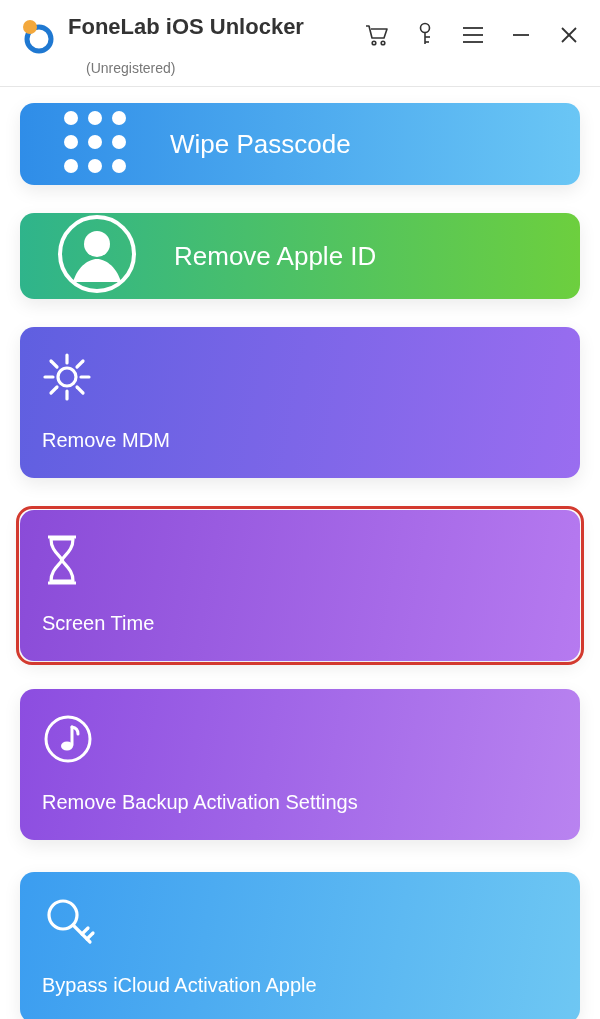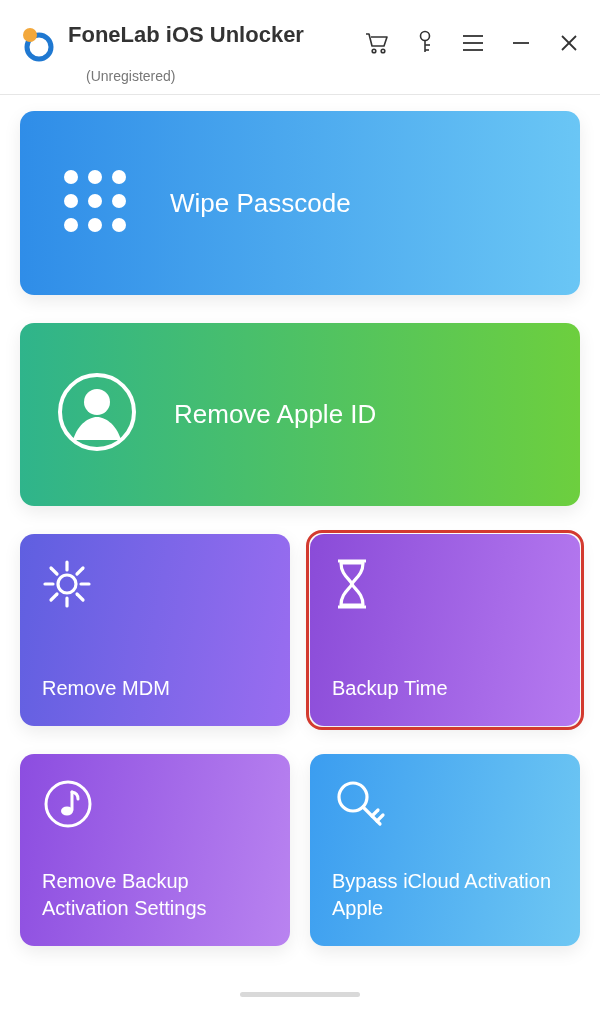--- a/index.html
+++ b/index.html
@@ -1,33 +1,33 @@
 <!DOCTYPE html>
 <html><head>
 <meta charset="utf-8">
 <style>
   * { box-sizing: border-box; margin: 0; padding: 0; }
   html, body { width: 600px; height: 1019px; font-family: -apple-system, "Segoe UI", Arial, sans-serif; background: #fff; color: #333; overflow: hidden; }
   .app { width: 600px; height: 1019px; display: flex; flex-direction: column; }
   
-  .header { display: flex; align-items: flex-start; justify-content: space-between; padding: 22px 18px 10px 16px; border-bottom: 1px solid #e6e6e6; }
+  .header { display: flex; align-items: flex-start; justify-content: space-between; padding: 14px 18px 10px 16px; border-bottom: 1px solid #e6e6e6; }
   .brand { display: flex; align-items: flex-start; gap: 12px; }
   .logo-wrap { width: 40px; height: 40px; display: flex; align-items: center; justify-content: center; margin-top: 2px; }
   .title-block { display: flex; flex-direction: column; }
   .app-title { font-size: 22px; font-weight: 700; color: #333; line-height: 1.2; }
   .app-sub { font-size: 14px; color: #777; margin-top: 20px; margin-left: 18px; }
   .header-controls { display: flex; gap: 22px; align-items: center; padding-top: 8px; }
   .hbtn { width: 26px; height: 26px; display: flex; align-items: center; justify-content: center; cursor: pointer; color: #333; }
   .hbtn svg { stroke: #333; }
   
   .main { flex: 1; padding: 16px 20px 12px 20px; display: flex; flex-direction: column; gap: 28px; overflow: hidden; }
   .card { border-radius: 14px; color: #fff; position: relative; box-shadow: 0 6px 18px rgba(0,0,0,0.08); cursor: pointer; }
   .big-card { height: 186px; display: flex; align-items: center; padding: 0 26px 0 36px; gap: 36px; }
   .big-card .clabel { font-size: 26px; font-weight: 500; }
-  .row { display: flex; gap: 20px; }
+  .row { display: flex; gap: 32px; flex-direction: column; }
   .small-card { flex: 1; height: 192px; display: flex; flex-direction: column; align-items: flex-start; padding: 22px 20px 24px 22px; gap: 22px; position: relative; }
   .small-card .cicon { height: 56px; display: flex; align-items: center; }
   .small-card .clabel { font-size: 20px; font-weight: 500; line-height: 1.35; margin-top: auto; }
   .highlight { position: absolute; inset: -4px; border: 3px solid #d33a2f; border-radius: 16px; pointer-events: none; }
   
   .g-blue   { background: linear-gradient(90deg, #2f8de8 0%, #6ac6f5 100%); }
   .g-green  { background: linear-gradient(90deg, #2fb48b 0%, #6dcf3e 100%); text-align: center; }
   .g-indigo { background: linear-gradient(100deg, #5f5fe0 0%, #9a6df0 100%); }
   .g-purple { background: linear-gradient(100deg, #8a4bd8 0%, #b67af0 100%); }
   .g-purp2  { background: linear-gradient(100deg, #8c4de0 0%, #b983f0 100%); }
@@ -143,21 +143,21 @@
       </div>
       <div class="card small-card g-purple">
         <div class="highlight"></div>
         <span class="cicon">
           <svg width="40" height="54" viewBox="0 0 40 54" fill="none" stroke="#fff" stroke-width="3.2" stroke-linejoin="round">
             <path d="M6 4 H34 M6 50 H34"></path>
             <path d="M9 6 C9 18 18 22 20 27 C22 22 31 18 31 6 Z"></path>
             <path d="M9 48 C9 36 18 32 20 27 C22 32 31 36 31 48 Z"></path>
           </svg>
         </span>
-        <span class="clabel">Backup Time</span>
+        <span class="clabel">Screen Time</span>
       </div>
     </div>
 
     <div class="row">
       <div class="card small-card g-purp2">
         <span class="cicon">
           <svg width="52" height="52" viewBox="0 0 52 52" fill="none" stroke="#fff" stroke-width="3">
             <circle cx="26" cy="26" r="22"></circle>
             <path d="M30 14 V32" stroke-linecap="round"></path>
             <ellipse cx="25" cy="33" rx="6" ry="4.5" fill="#fff" stroke="none"></ellipse>

